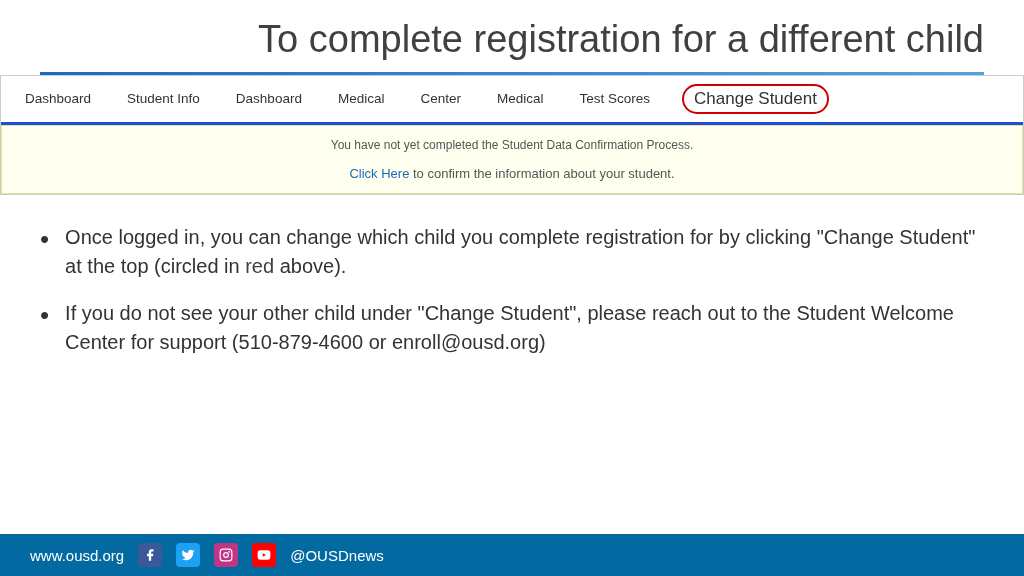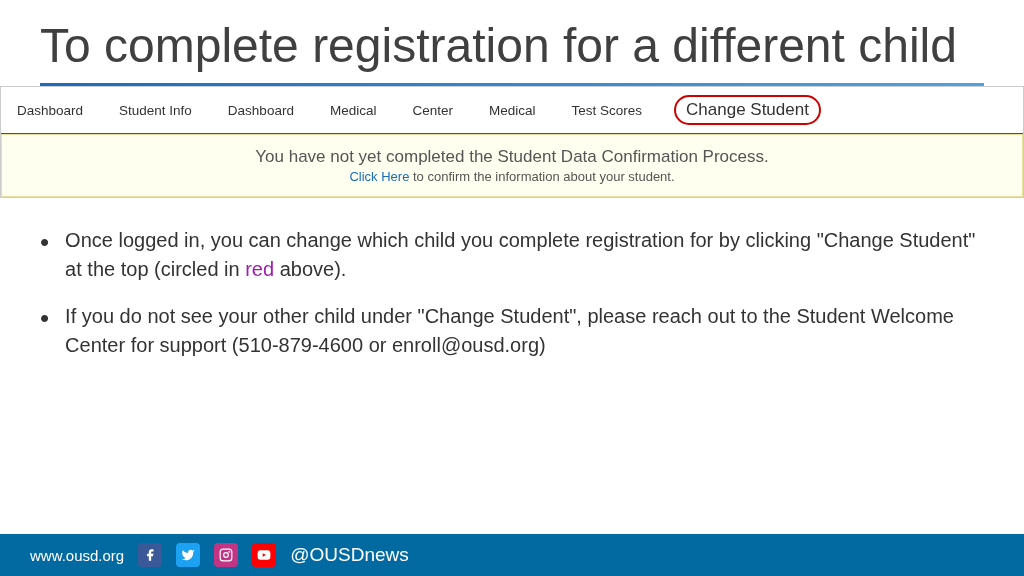--- a/index.html
+++ b/index.html
@@ -12,40 +12,41 @@
       position: relative;
     }
 
     
     .main-content {
       padding: 18px 40px 0 40px;
     }
 
     
     .page-title {
-      font-size: 48px;
+      font-size: 38px;
       font-weight: 300;
       color: #404040;
       margin-bottom: 10px;
       line-height: 1.15;
+      text-align: right;
     }
 
     
     .blue-divider {
       height: 3px;
       background: linear-gradient(to right, #1a6bbf, #4fa3e0);
       margin-bottom: 0;
     }
 
     
     .nav-bar {
       display: flex;
       align-items: center;
-      border-bottom: 1px solid #1d4ed8;
-      padding: 8px 12px;
+      border-bottom: 3px solid #1d4ed8;
+      padding: 8px 20px;
       gap: 28px;
       background: #ffffff;
     }
 
     .nav-item {
       font-size: 13.5px;
       color: #333;
       cursor: pointer;
       white-space: nowrap;
       padding: 2px 4px;
@@ -62,23 +63,23 @@
     
     .notification-banner {
       background: #fffff0;
       border: 1px solid #e8e0a0;
       padding: 12px 20px;
       text-align: center;
       margin: 0;
     }
 
     .notification-banner .line1 {
-      font-size: 17px;
+      font-size: 12px;
       color: #555;
-      margin-bottom: 2px;
+      margin-bottom: 14px;
     }
 
     .notification-banner .line2 {
       font-size: 13px;
       color: #555;
     }
 
     .notification-banner .click-here {
       color: #1a6bbf;
       text-decoration: none;
@@ -107,21 +108,21 @@
       color: #333;
     }
 
     .bullet-text {
       font-size: 20px;
       color: #333;
       line-height: 1.45;
     }
 
     .red-text {
-      color: #a21caf;
+      color: #404040;
       font-weight: 500;
     }
 
     
     .footer {
       position: absolute;
       bottom: 0;
       left: 0;
       right: 0;
       background: #0369a1;
@@ -151,21 +152,21 @@
     .footer-icon.twitter { background: #1da1f2; }
     .footer-icon.instagram { background: #c13584; }
     .footer-icon.youtube { background: #ff0000; }
 
     .footer-icon svg {
       fill: white;
     }
 
     .footer-handle {
       color: #ffffff;
-      font-size: 19px;
+      font-size: 15px;
       font-weight: 500;
     }
 
     .ui-screenshot {
       border: 1px solid #cccccc;
       margin: 0 0 6px 0;
     }
   </style>
 </head>
 <body>

